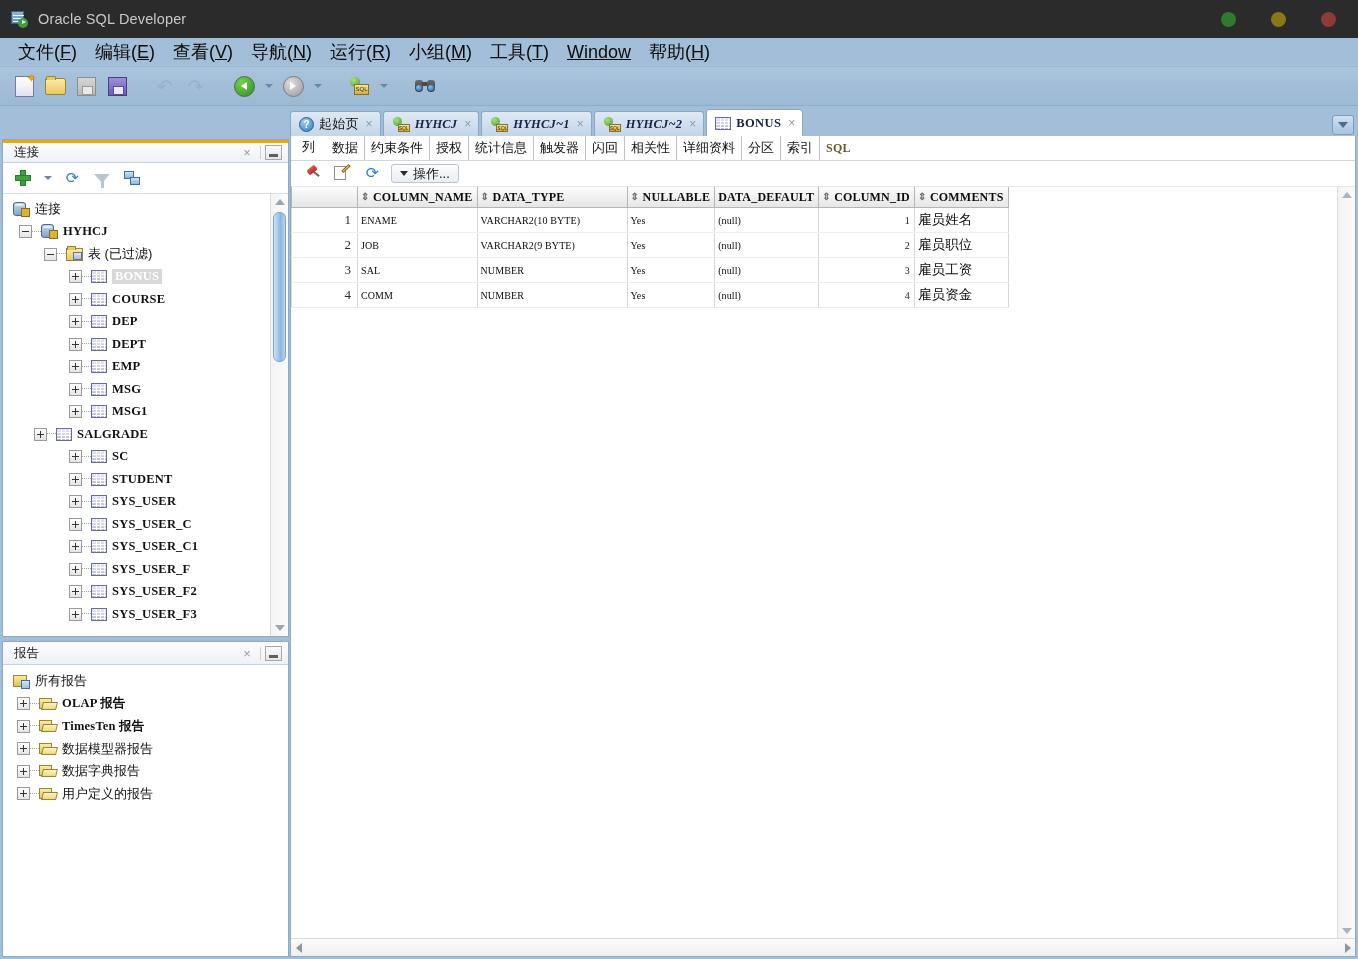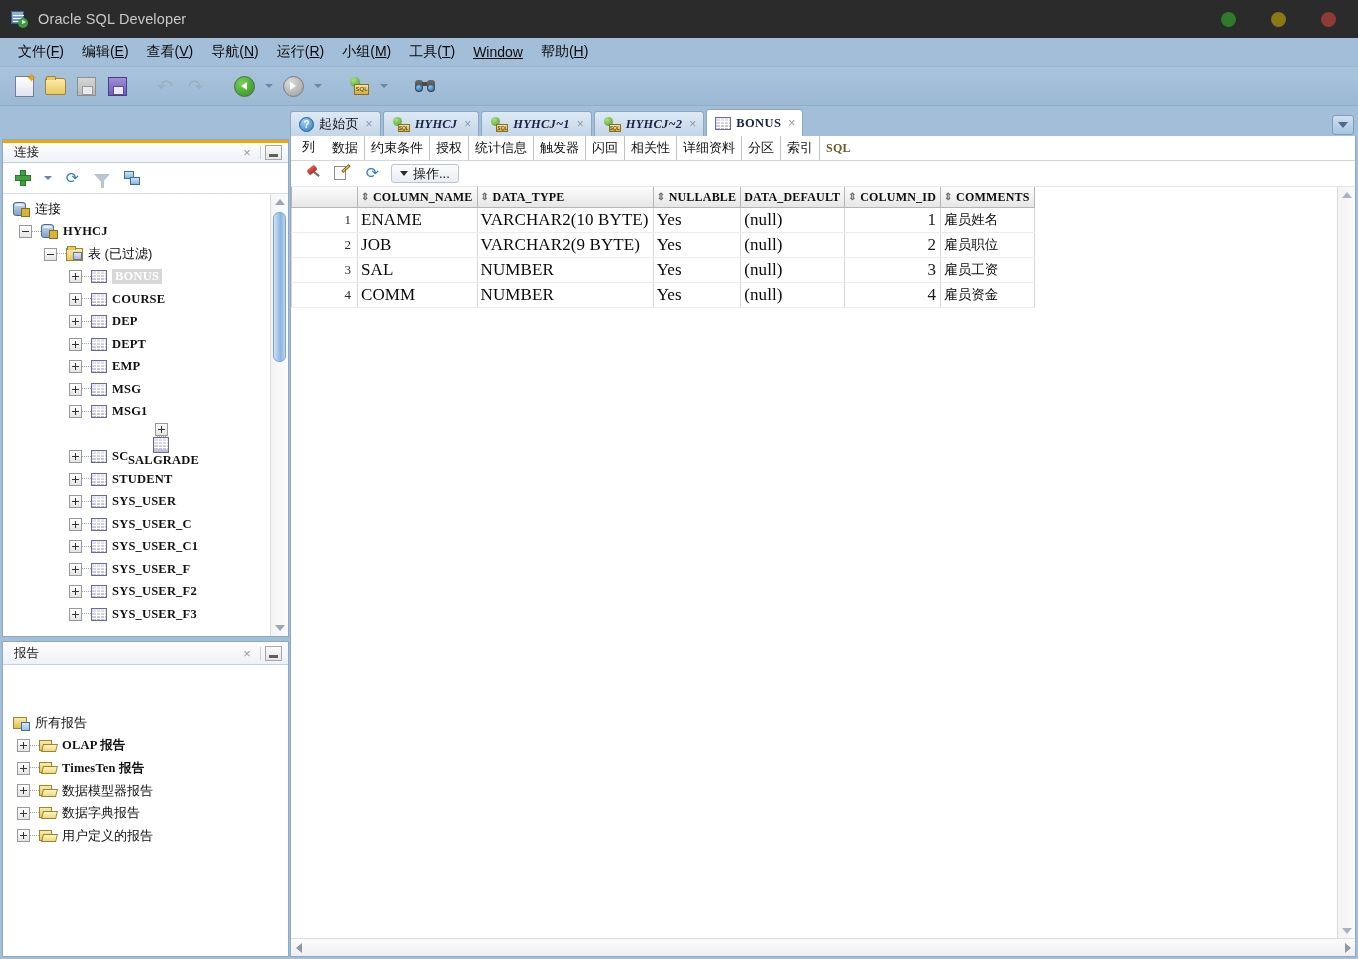--- a/index.html
+++ b/index.html
@@ -98,21 +98,21 @@
   .menubar {
     height: 28px;
     background: #a3bed8;
     display: flex;
     align-items: center;
     padding-left: 9px;
     flex: 0 0 auto;
     border-bottom: 1px solid #9bb6d0;
   }
   .menu-item {
-    font-size: 14px;
+    font-size: 18px;
     color: #0a0a0a;
     padding: 2px 9px;
     white-space: nowrap;
     font-family: "Liberation Sans", sans-serif;
   }
   .menu-item .uline { text-decoration: underline; }
 
   
   .toolbar {
     height: 38px;
@@ -786,21 +786,21 @@
     line-height: 10px;
     vertical-align: 1px;
   }
   table.grid td {
     border-right: 1px solid #d7d7d7;
     border-bottom: 1px solid #ededed;
     height: 24px;
     padding: 0 4px 0 3px;
     color: #0a0a0a;
     white-space: nowrap;
-    font-size: 17px;
+    font-size: 10px;
     letter-spacing: .1px;
   }
   table.grid td.num {
     text-align: right;
     color: #1a1a1a;
     border-right: 1px solid #d7d7d7;
   }
   table.grid td.rownum {
     text-align: right;
     background: #ffffff;
@@ -1076,21 +1076,21 @@
               <span class="dotline"></span>
               <span class="ico-tbl"></span>
               <span class="lbl mono">MSG</span>
             </div>
             <div class="tnode" style="padding-left:66px;">
               <span class="expander plus"></span>
               <span class="dotline"></span>
               <span class="ico-tbl"></span>
               <span class="lbl mono">MSG1</span>
             </div>
-            <div class="tnode" style="padding-left:31px;flex-direction:column;">
+            <div class="tnode" style="padding-left:31px;">
               <span class="expander plus"></span>
               <span class="dotline"></span>
               <span class="ico-tbl"></span>
               <span class="lbl mono">SALGRADE</span>
             </div>
             <div class="tnode" style="padding-left:66px;">
               <span class="expander plus"></span>
               <span class="dotline"></span>
               <span class="ico-tbl"></span>
               <span class="lbl mono">SC</span>
@@ -1146,21 +1146,21 @@
             <div class="thumb" style="top:18px; height:150px;"></div>
             <div class="arr bottom">
                 <span class="dn"></span>
               </div>
           </div>
         </div>
       </div>
 
       <div style="height:4px;flex:0 0 4px;"></div>
 
-      <div class="panel" style="flex:1 1 auto;gap:42px;">
+      <div class="panel" style="flex:1 1 auto;">
         <div class="panel-head">
           <div class="panel-title">报告</div>
           <div class="panel-head-btns">
             <div class="ph-x">×</div>
             <div class="ph-div"></div>
             <div class="ph-min"></div>
           </div>
         </div>
         <div class="panel-body">
           <div class="tree" style="padding-top:5px;">

